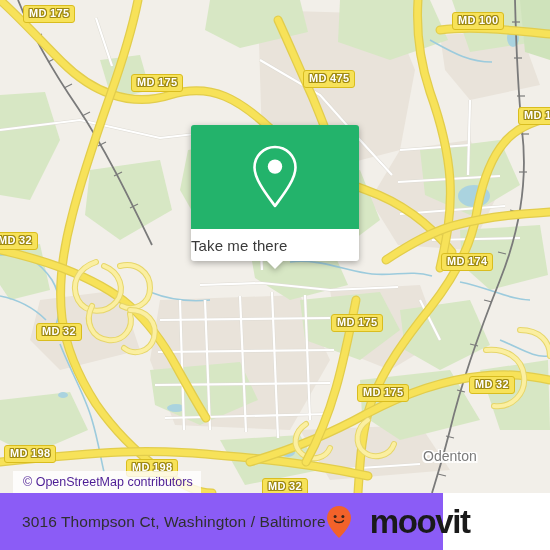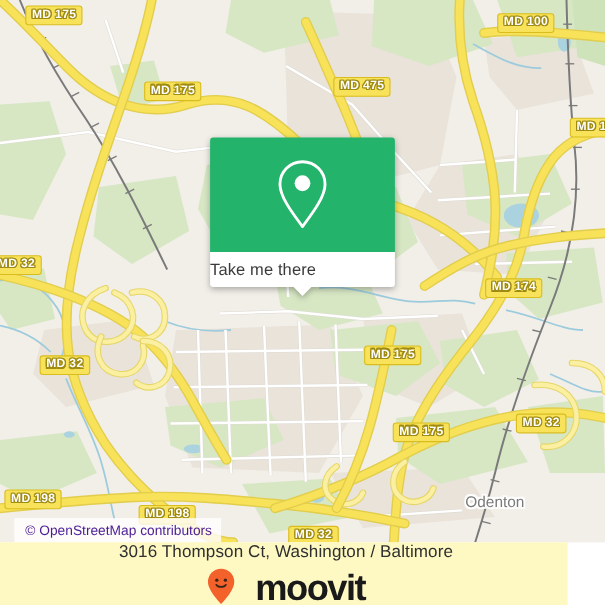--- a/index.html
+++ b/index.html
@@ -143,29 +143,28 @@
     font-size: 12.5px;
     white-space: nowrap;
     margin-left: 13px;
   }
 
   
   #footer {
     position: absolute;
     left: 0;
     top: 493px;
-    width: 516px;
+    width: 443px;
     height: 57px;
-    background: #fef9c3;
+    background: #8b5cf6;
     display: flex;
     align-items: center;
     justify-content: space-between;
     padding: 0 18px 0 22px;
     box-sizing: border-box;
-    flex-direction: column;
   }
 
   #footer-address {
     color: #2f2f2f;
     font-family: "Liberation Sans", sans-serif;
     font-size: 15.5px;
     white-space: nowrap;
     letter-spacing: 0.1px;
   }
 

